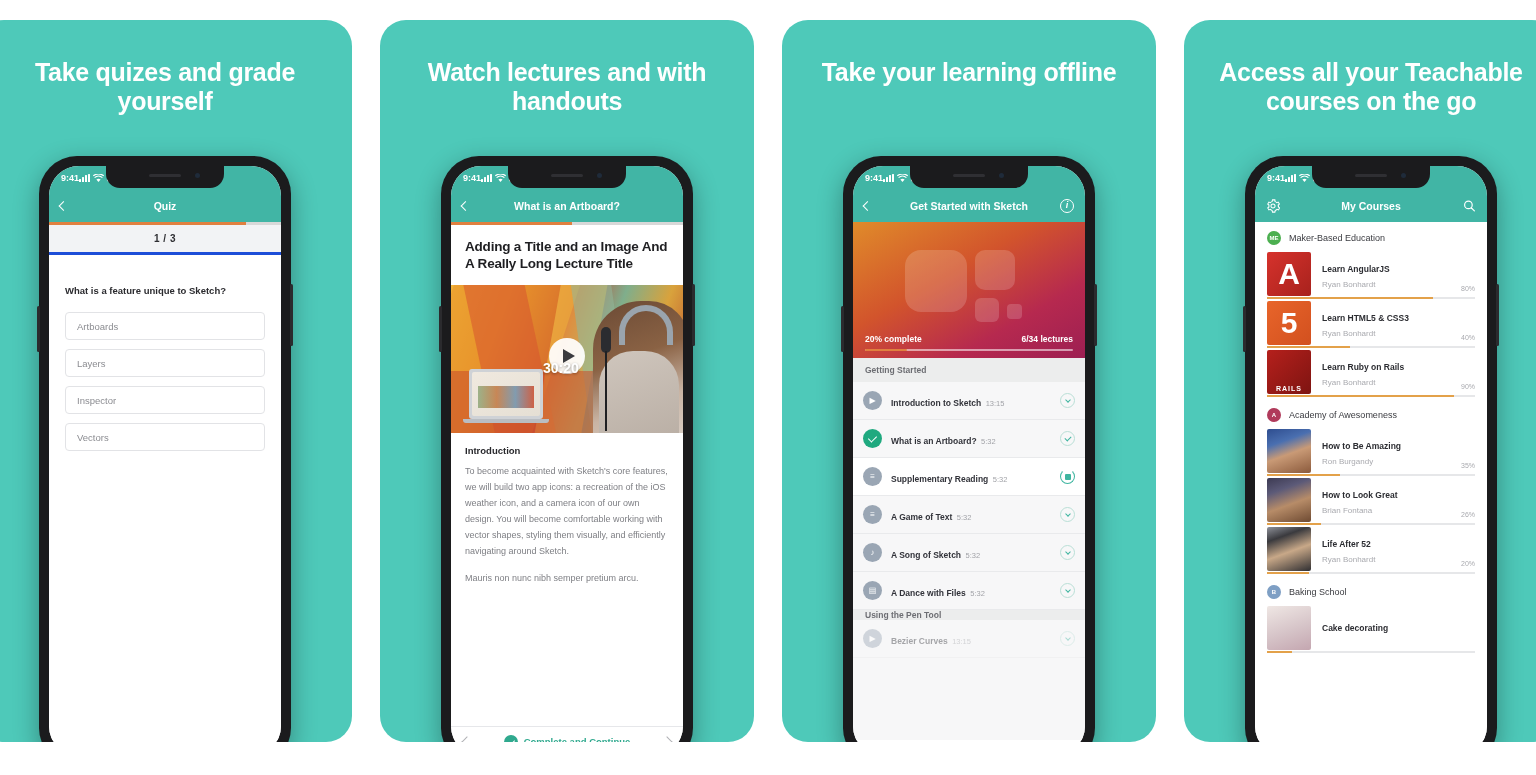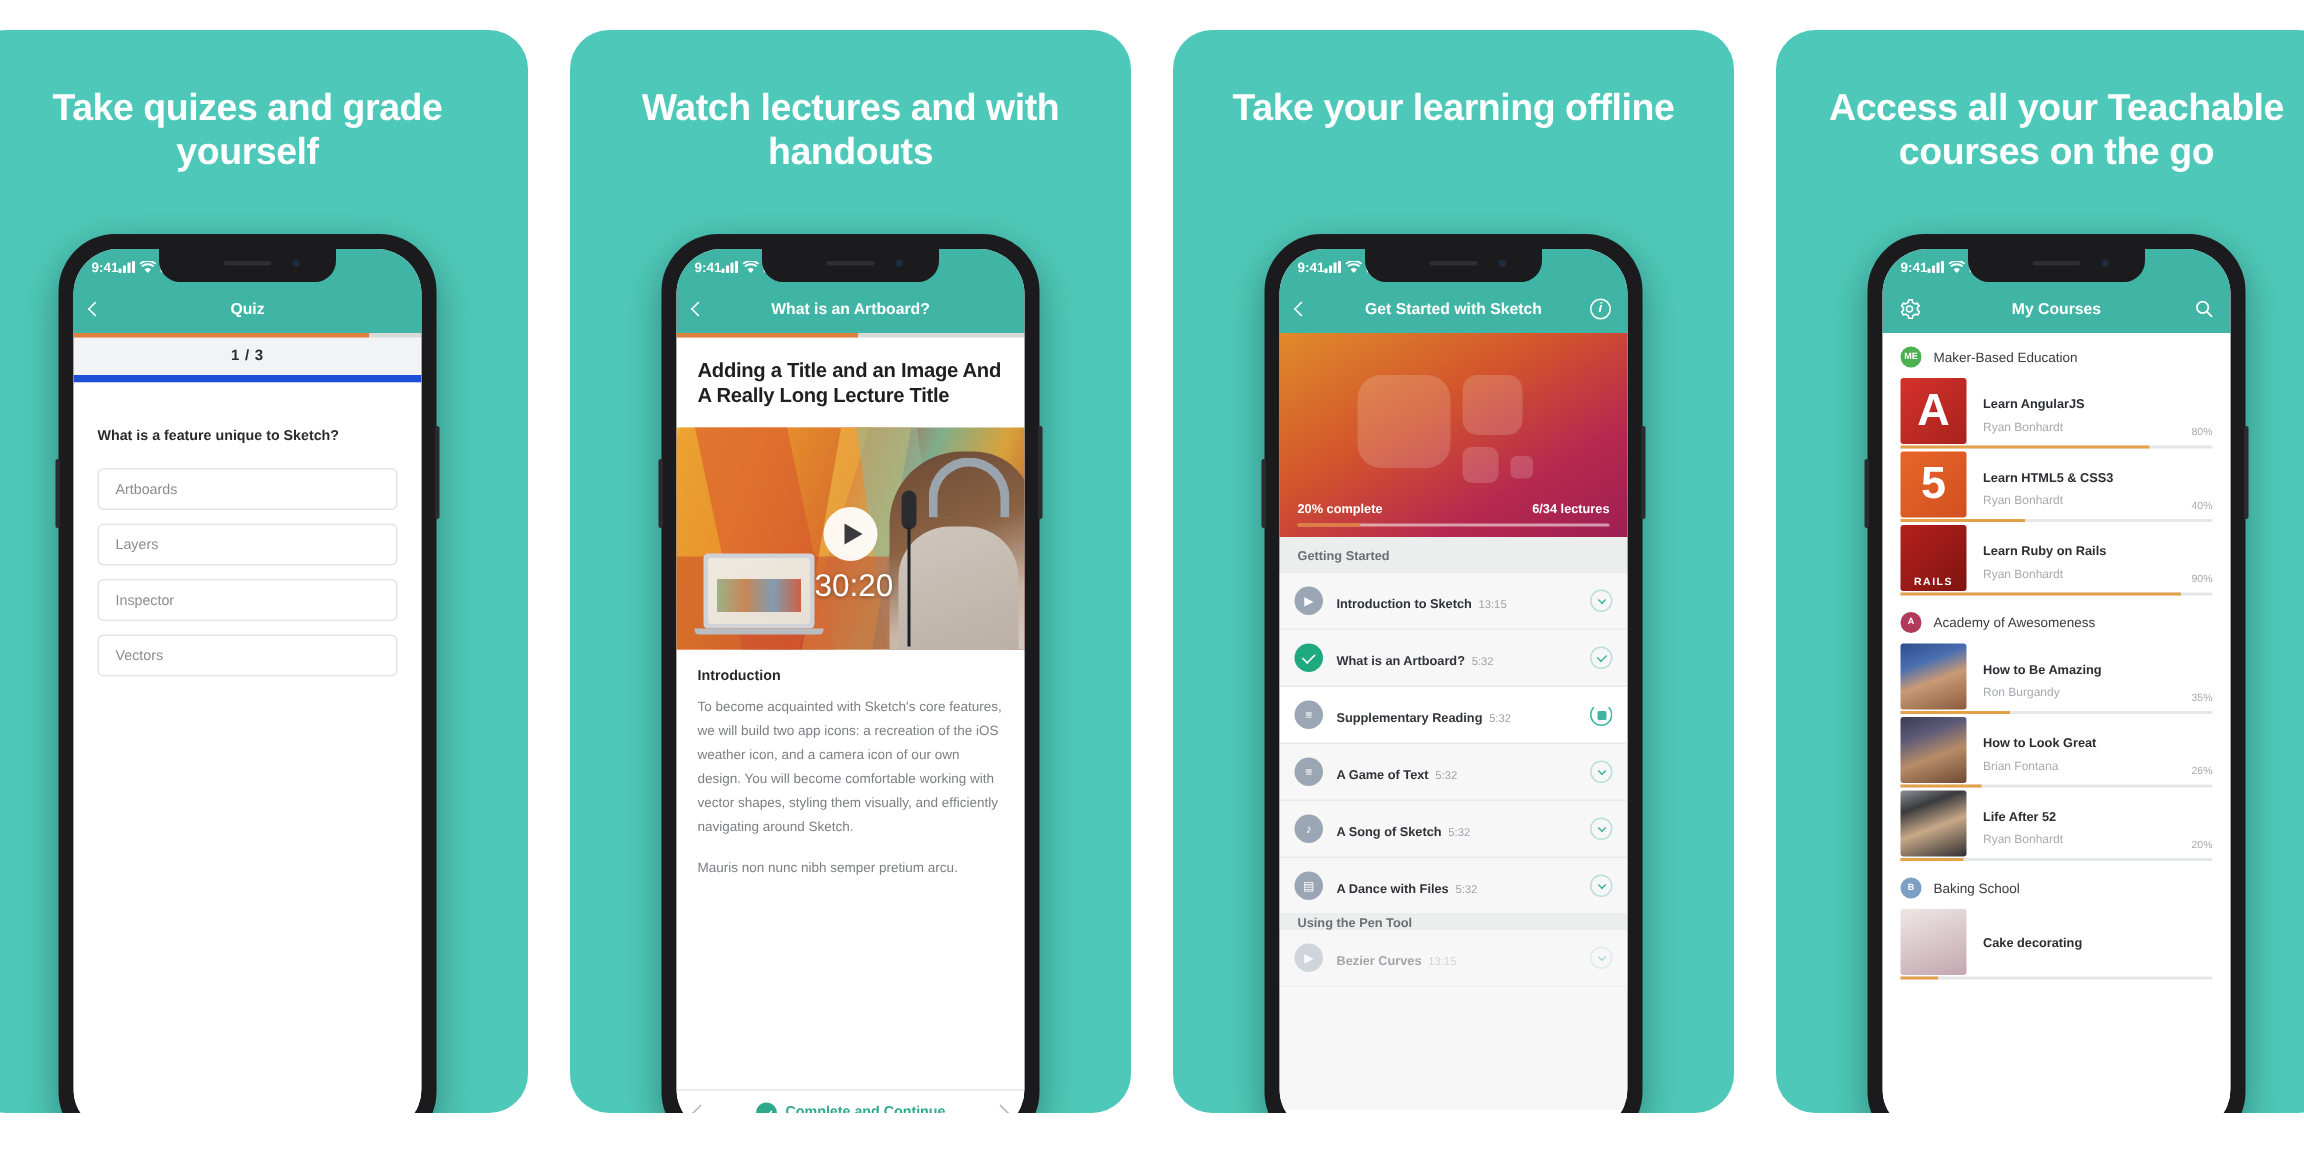--- a/index.html
+++ b/index.html
@@ -173,21 +173,21 @@
   .progress-strip { height: 3px; background: #d8d8d8; position: relative; flex:0 0 3px; }
   .progress-strip > span { display:block; height:100%; background:#e0803f; }
 
   
   .quiz-counter {
     flex: 0 0 30px;
     background: #f2f3f5;
     display:flex; align-items:center; justify-content:center;
     font-size: 10px; font-weight: bold; color:#2e2e32;
     letter-spacing: .5px;
-    border-bottom: 5px solid #1d4ed8;
+    border-bottom: 3px solid #1d4ed8;
   }
   .quiz-body { flex: 1 1 auto; background:#fff; padding: 18px 16px 0; }
   .quiz-q { font-size: 9.5px; font-weight: bold; color:#2b2b2f; margin-bottom: 16px; margin-top: 12px; }
   .quiz-opt {
     height: 28px;
     border: 1px solid #e2e3e6;
     border-radius: 4px;
     margin-bottom: 9px;
     display:flex; align-items:center;
     padding: 0 11px;
@@ -278,22 +278,22 @@
     display:flex; align-items:center; justify-content:center;
   }
   .playbtn i{
     display:block; width:0;height:0;
     border-left: 12px solid #3b3b3f;
     border-top: 7px solid transparent;
     border-bottom: 7px solid transparent;
     margin-left: 4px;
   }
   .vidtime{
-    position:absolute; left:92px; top:94px;
-    color:#ffffff; font-size: 21px; font-weight: normal;
+    position:absolute; left:92px; top:75px;
+    color:#ffffff; font-size: 14px; font-weight: bold;
     text-shadow: 0 1px 3px rgba(0,0,0,.4);
   }
   .lec-body { flex:1 1 auto; background:#fff; padding: 12px 14px 0; overflow:hidden;}
   .lec-h { font-size: 9.5px; font-weight: bold; color:#28282c; margin-bottom: 7px;}
   .lec-p { font-size: 9px; color:#7e7f84; line-height: 1.78; }
   .lec-p.second { margin-top: 11px; }
   .lec-footer{
     flex: 0 0 30px;
     border-top: 1px solid #e6e7ea;
     display:flex; align-items:center; justify-content:space-between;

